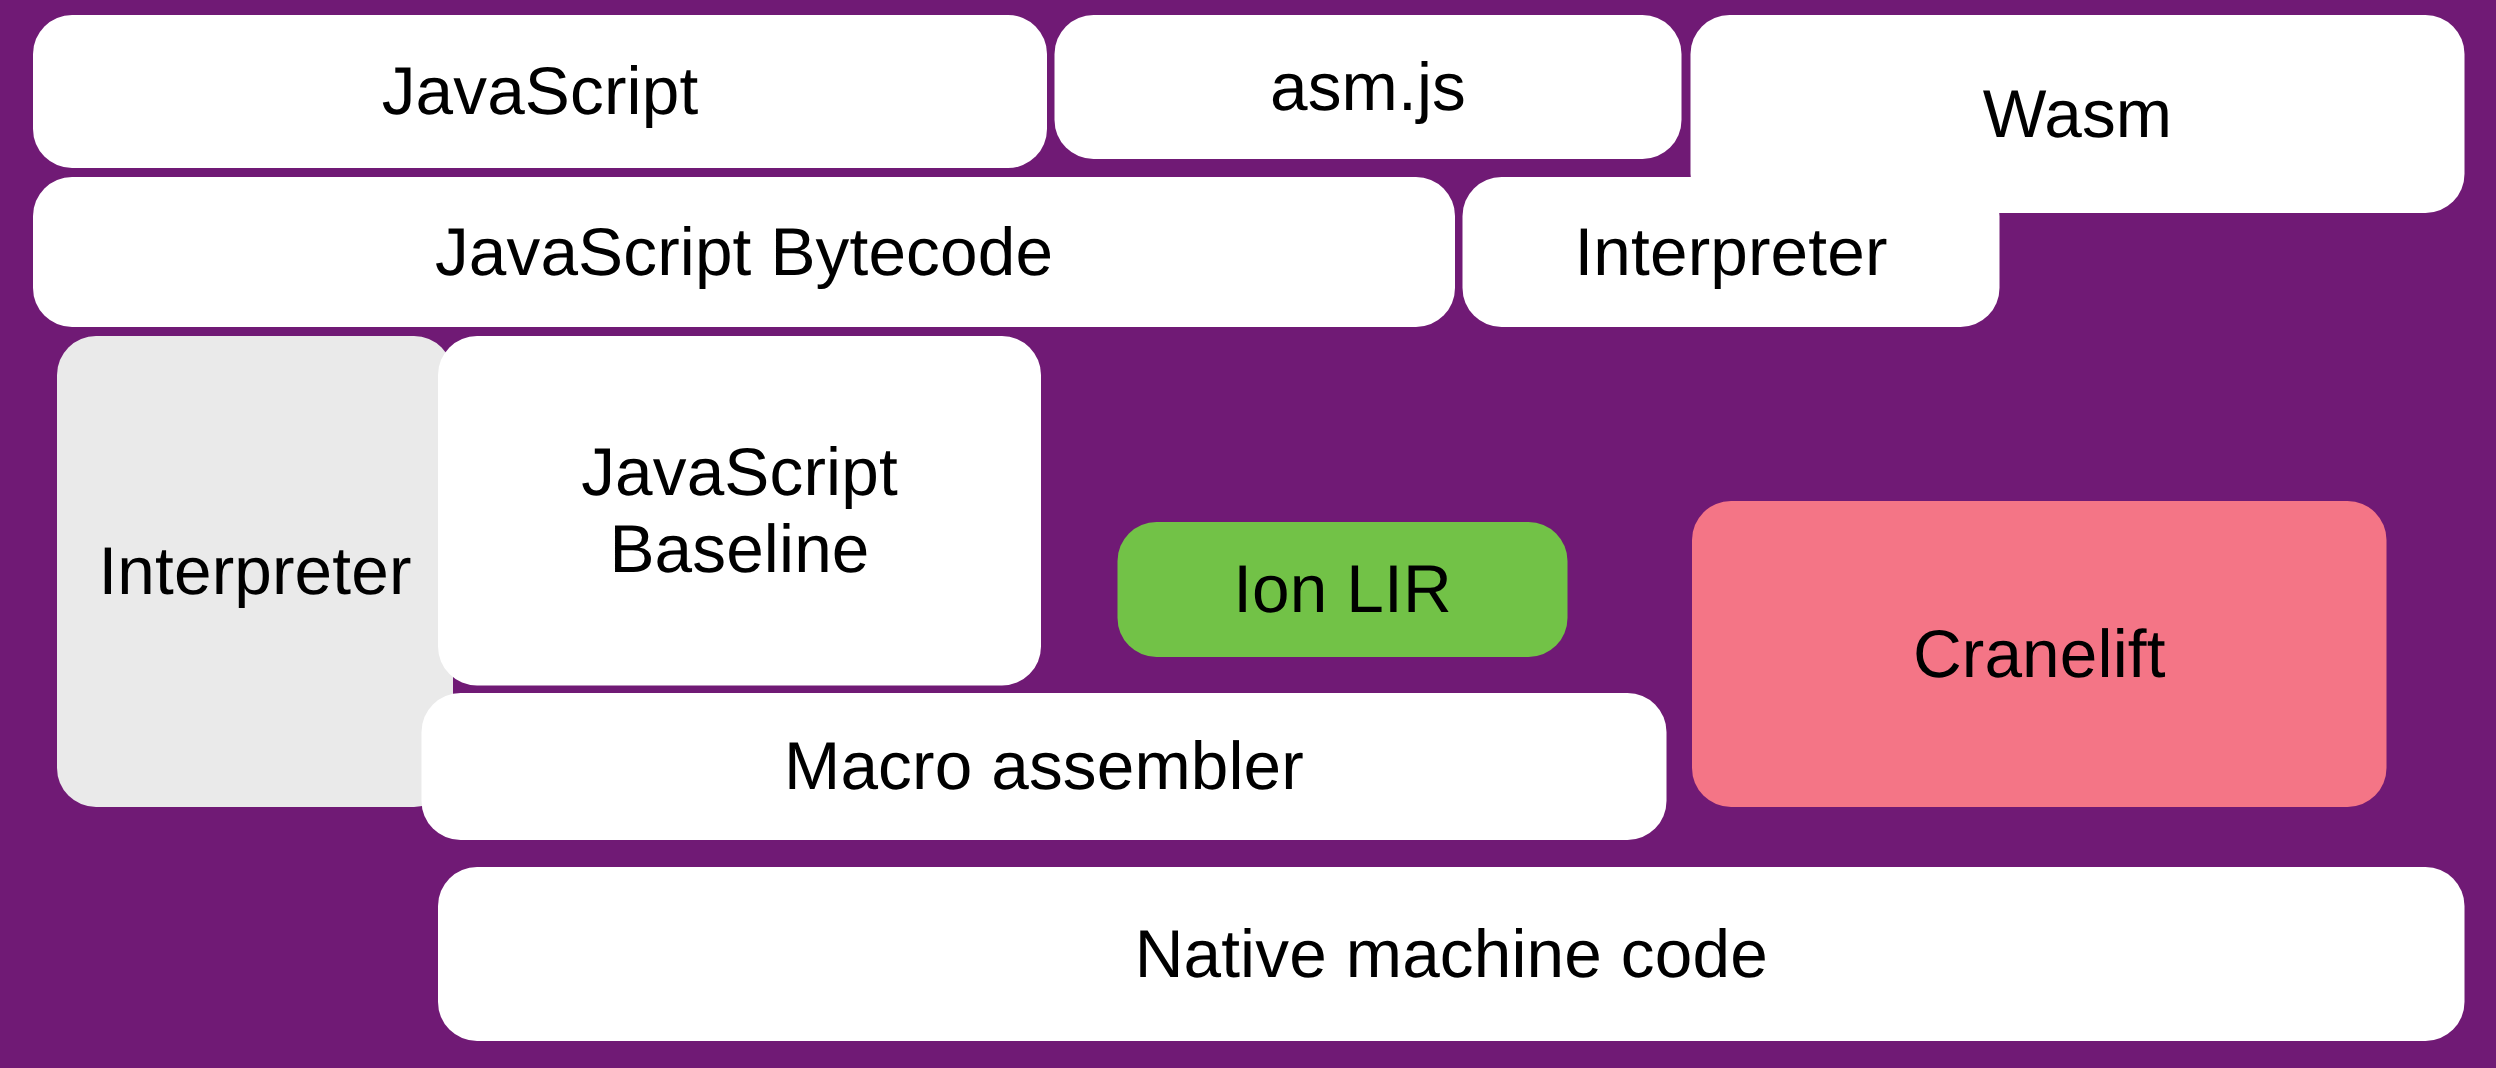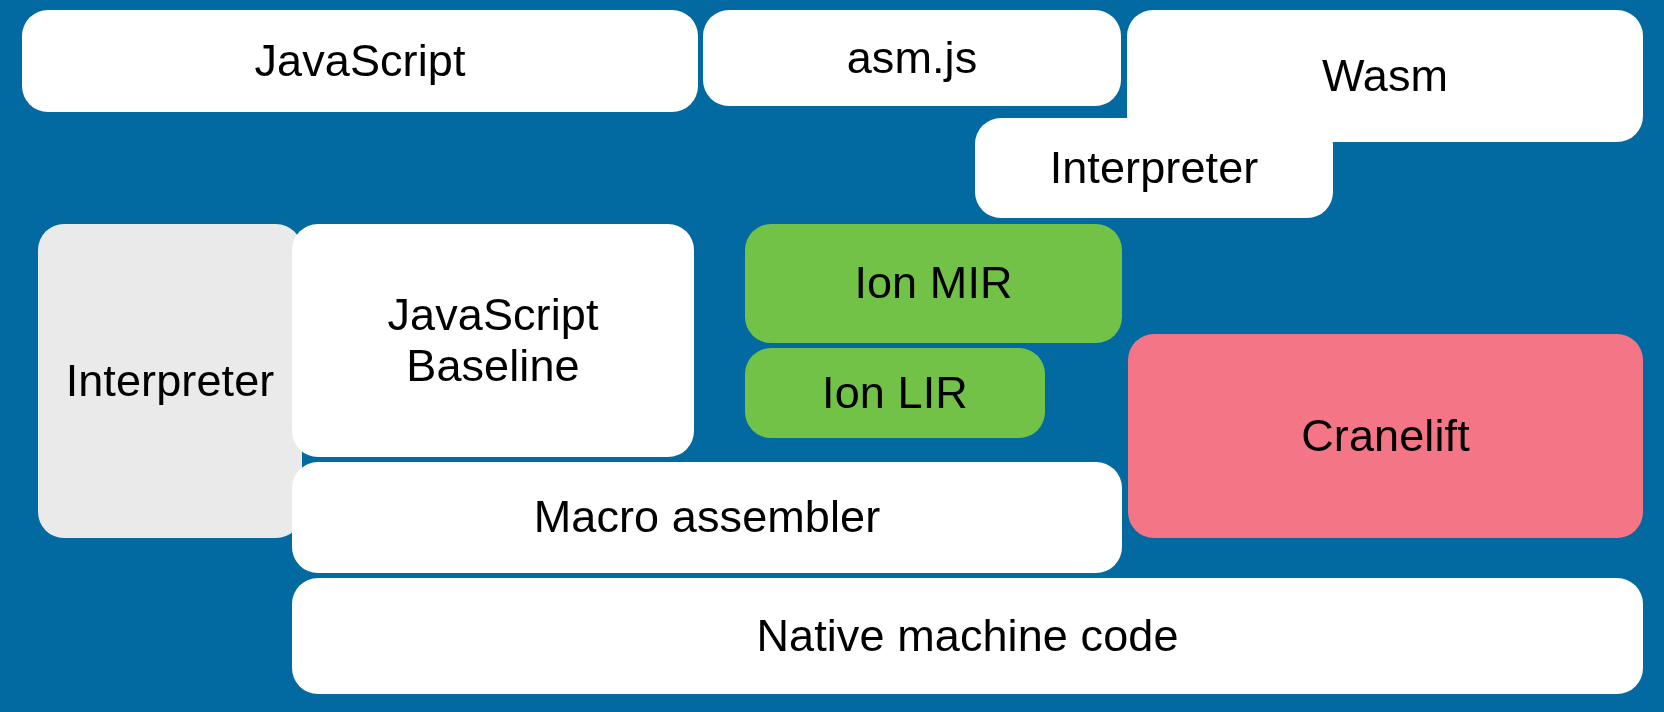--- a/index.html
+++ b/index.html
@@ -32,26 +32,26 @@
     padding: 2px 10px;
   }
   .fill-white { background: #FFFFFF; }
   .fill-gray  { background: #EAEAEA; }
   .fill-green { background: #72C247; }
   .fill-pink  { background: #F47586; }
 </style>
 </head>
 <body>
 
-<div id="diagram" style="background: #0369a1;">
+<div id="diagram" style="background: #701a75;">
     <div class="node fill-white" style="left: 22px; top: 10px; width: 676px; height: 102px; background: rgb(255, 255, 255);">JavaScript</div>
     <div class="node fill-white" style="left: 703px; top: 10px; width: 418px; height: 96px; background: rgb(255, 255, 255);">asm.js</div>
     <div class="node fill-white" style="left: 1127px; top: 10px; width: 516px; height: 132px; background: rgb(255, 255, 255);">Wasm</div>
+    <div class="node fill-white" style="left: 22px; top: 118px; width: 948px; height: 100px; background: rgb(255, 255, 255);">JavaScript Bytecode</div>
     <div class="node fill-white" style="left: 975px; top: 118px; width: 358px; height: 100px; background: rgb(255, 255, 255);">Interpreter</div>
     <div class="node fill-gray" style="left: 22px; top: 224px; width: 264px; height: 314px; background: rgb(234, 234, 234); margin-left: 16px;">Interpreter</div>
     <div class="node fill-white" style="left: 292px; top: 224px; width: 402px; height: 233px; background: rgb(255, 255, 255);">JavaScript
 Baseline</div>
-    <div class="node fill-green" style="left: 745px; top: 224px; width: 377px; height: 119px; background: rgb(114, 194, 71);">Ion MIR</div>
     <div class="node fill-green" style="left: 745px; top: 348px; width: 300px; height: 90px; background: rgb(114, 194, 71);">Ion LIR</div>
-    <div class="node fill-pink" style="left: 1128px; top: 334px; width: 515px; height: 204px; background: rgb(244, 117, 134);">Cranelift</div>
-    <div class="node fill-white" style="left: 292px; top: 462px; width: 830px; height: 111px; background: rgb(255, 255, 255);">Macro assembler</div>
+    <div class="node fill-pink" style="left: 1128px; top: 334px; width: 463px; height: 204px; background: rgb(244, 117, 134);">Cranelift</div>
+    <div class="node fill-white" style="left: 281px; top: 462px; width: 830px; height: 98px; background: rgb(255, 255, 255);">Macro assembler</div>
     <div class="node fill-white" style="left: 292px; top: 578px; width: 1351px; height: 116px; background: rgb(255, 255, 255);">Native machine code</div>
   </div>
 
 </body></html>

